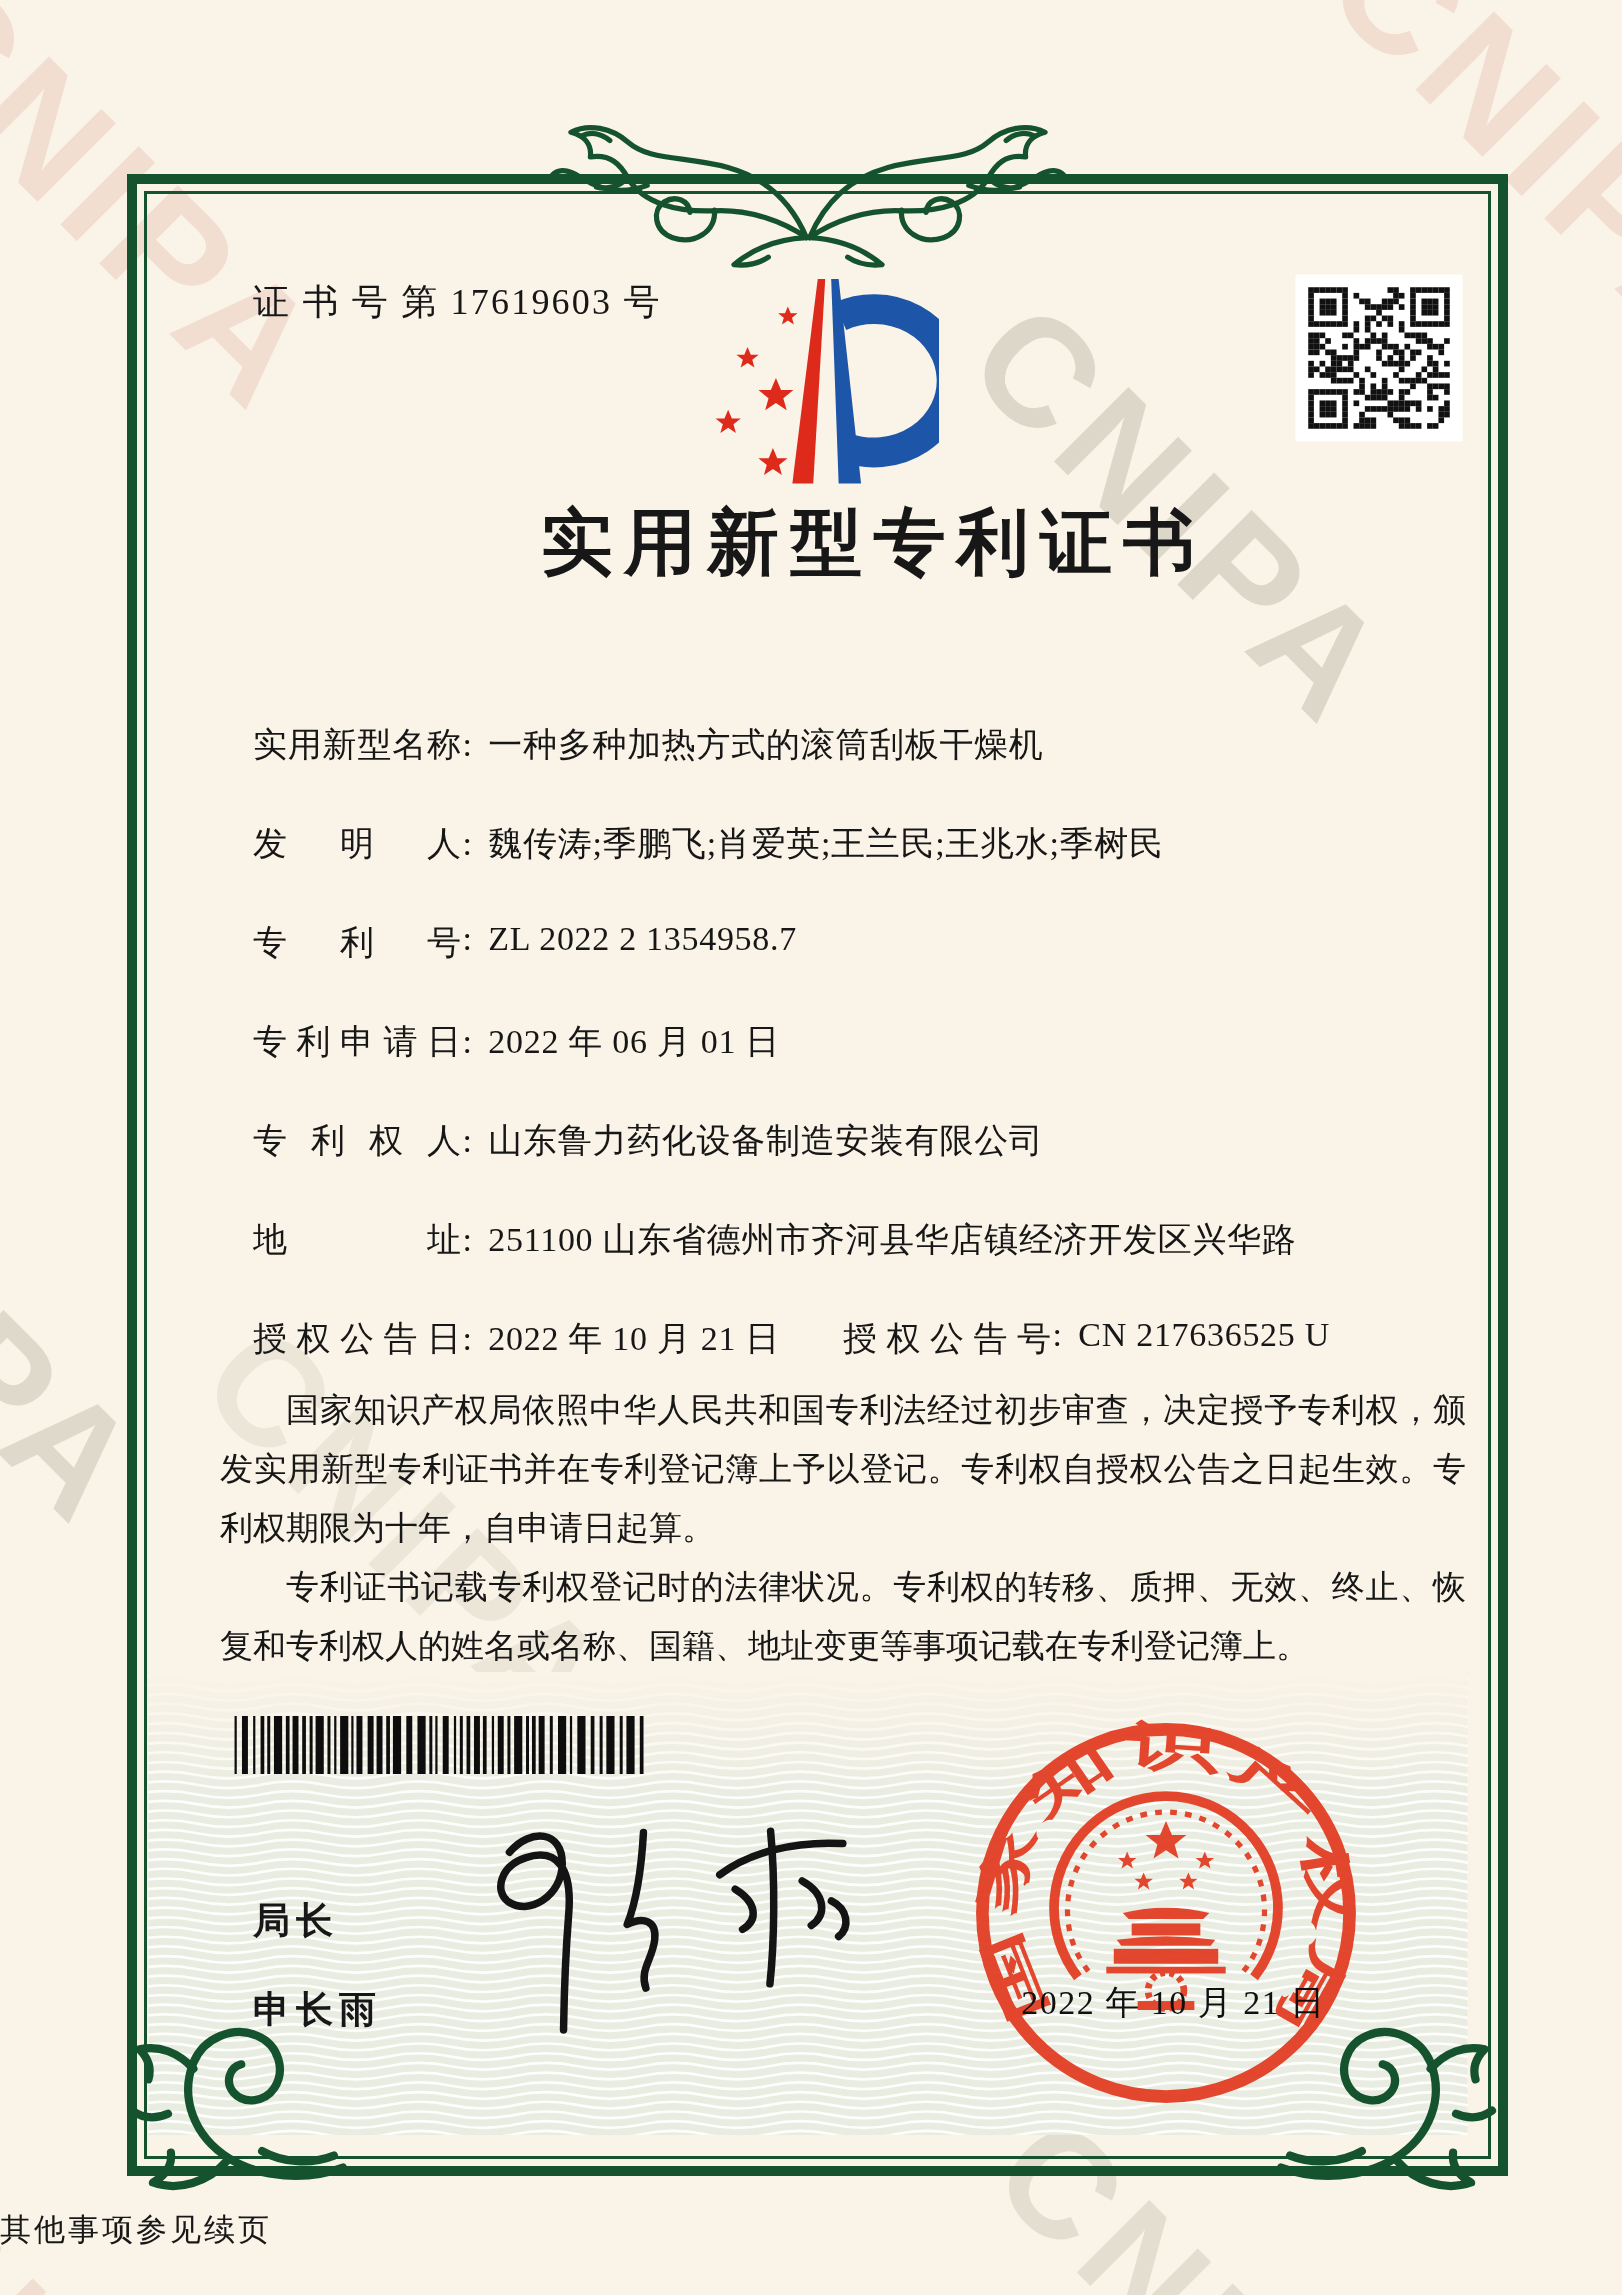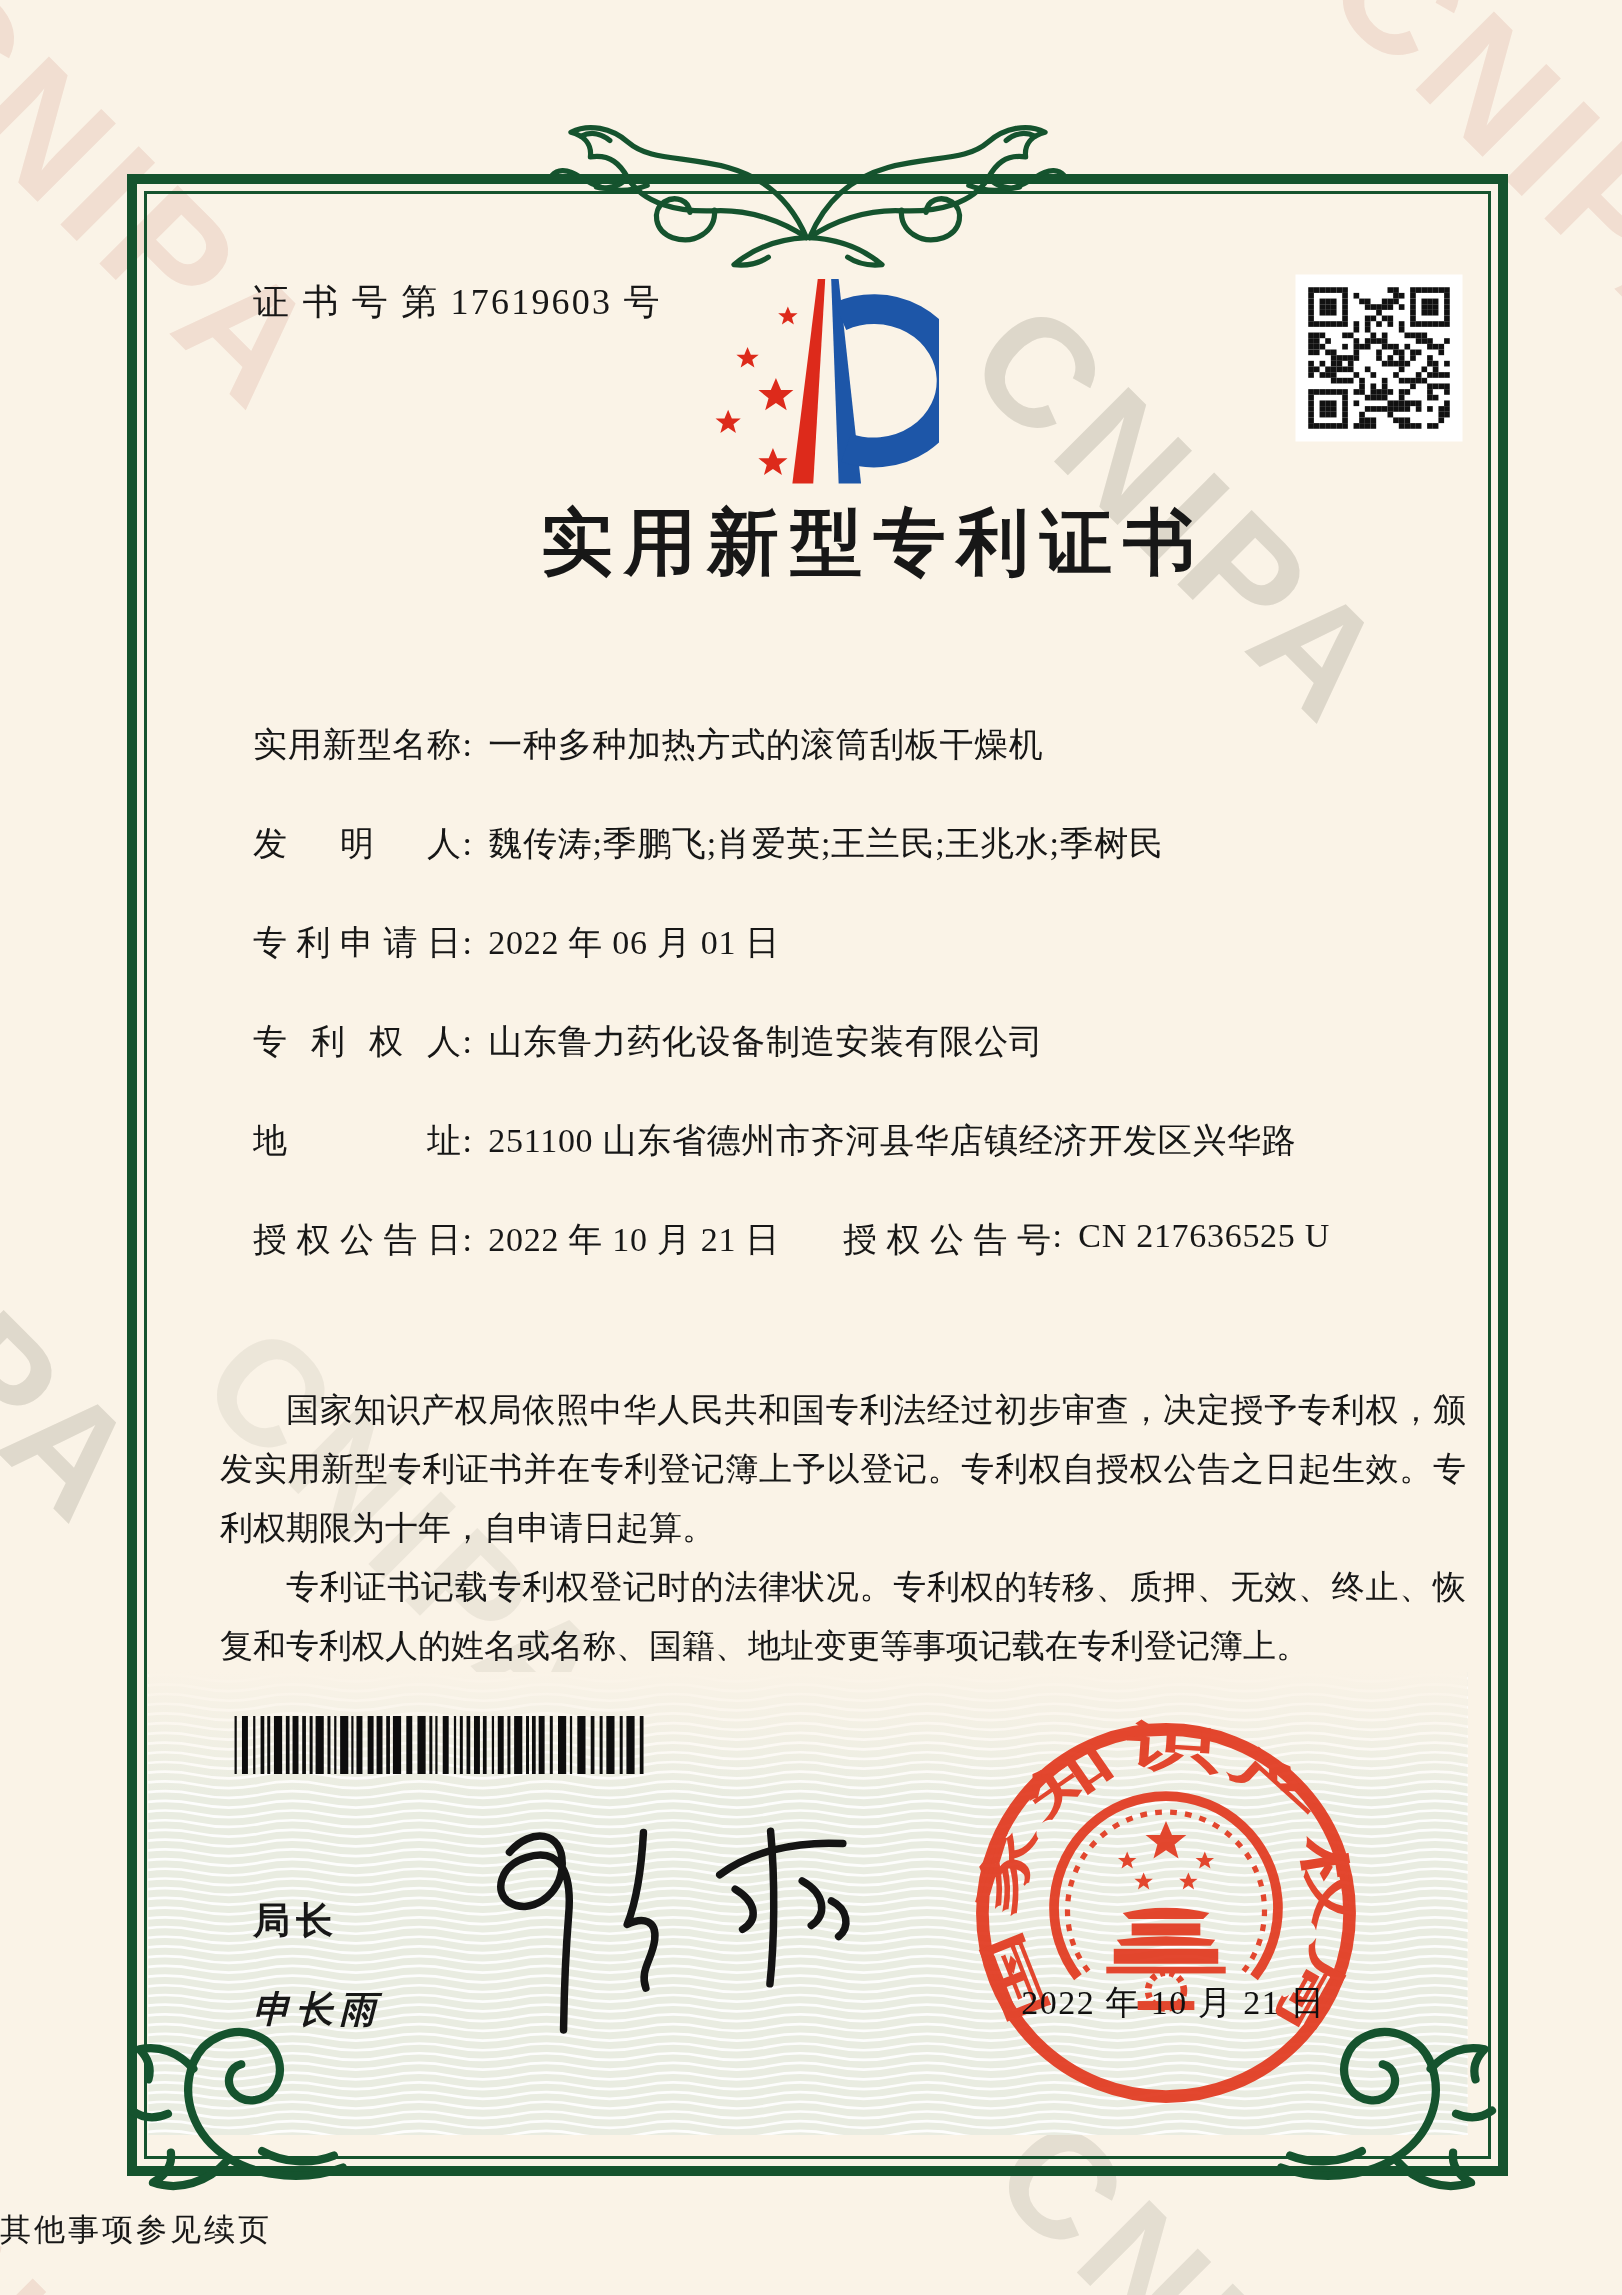--- a/index.html
+++ b/index.html
@@ -40,21 +40,21 @@
   .col2{position:absolute;left:590px;top:0;}
 
   .paras{position:absolute;left:220px;top:1381px;width:1246px;font-size:33px;line-height:59px;
          text-align:justify;}
   .paras p{margin:0;text-indent:2em;}
 
   .barcode{position:absolute;left:232px;top:1716px;width:420px;height:58px;}
 
   .signer{position:absolute;left:253px;top:1896px;font-family:"Liberation Sans","DejaVu Sans",sans-serif;
           font-weight:700;font-size:37px;letter-spacing:6px;}
-  .signer .name{margin-top:39px;font-style:italic;}
+  .signer .name{margin-top:39px;}
   .signature{position:absolute;left:422px;top:1787px;width:486px;height:258px;}
 
   .seal{position:absolute;left:963px;top:1710px;width:406px;height:406px;}
   .seal-date{position:absolute;left:994px;top:1980px;width:359px;text-align:center;
              font-size:34px;letter-spacing:1.5px;color:#101010;}
 
   .page-foot{position:absolute;left:127px;top:2095px;width:1361px;text-align:center;font-size:30px;}
   .cont-note{position:absolute;left:0;top:2188px;width:1322px;text-align:left;font-size:31px;letter-spacing:3px;margin-top:21px;}
 </style>
 </head>
@@ -490,20 +490,23 @@
     <div class="title">实用新型专利证书</div>
 
     <div class="fields">
       <div class="frow">
         <span class="flabel">实用新型名称</span><span class="fcolon">:</span><span class="fvalue">一种多种加热方式的滚筒刮板干燥机</span>
       </div>
       <div class="frow">
         <span class="flabel">发明人</span><span class="fcolon">:</span><span class="fvalue">魏传涛;季鹏飞;肖爱英;王兰民;王兆水;季树民</span>
       </div>
       <div class="frow">
+        <span class="flabel">专利号</span><span class="fcolon">:</span><span class="fvalue">ZL 2022 2 1354958.7</span>
+      </div>
+      <div class="frow">
         <span class="flabel">专利申请日</span><span class="fcolon">:</span><span class="fvalue">2022 年 06 月 01 日</span>
       </div>
       <div class="frow">
         <span class="flabel">专利权人</span><span class="fcolon">:</span><span class="fvalue">山东鲁力药化设备制造安装有限公司</span>
       </div>
       <div class="frow">
         <span class="flabel">地址</span><span class="fcolon">:</span><span class="fvalue">251100 山东省德州市齐河县华店镇经济开发区兴华路</span>
       </div>
       <div class="frow">
         <span class="flabel">授权公告日</span><span class="fcolon">:</span><span class="fvalue">2022 年 10 月 21 日</span>

